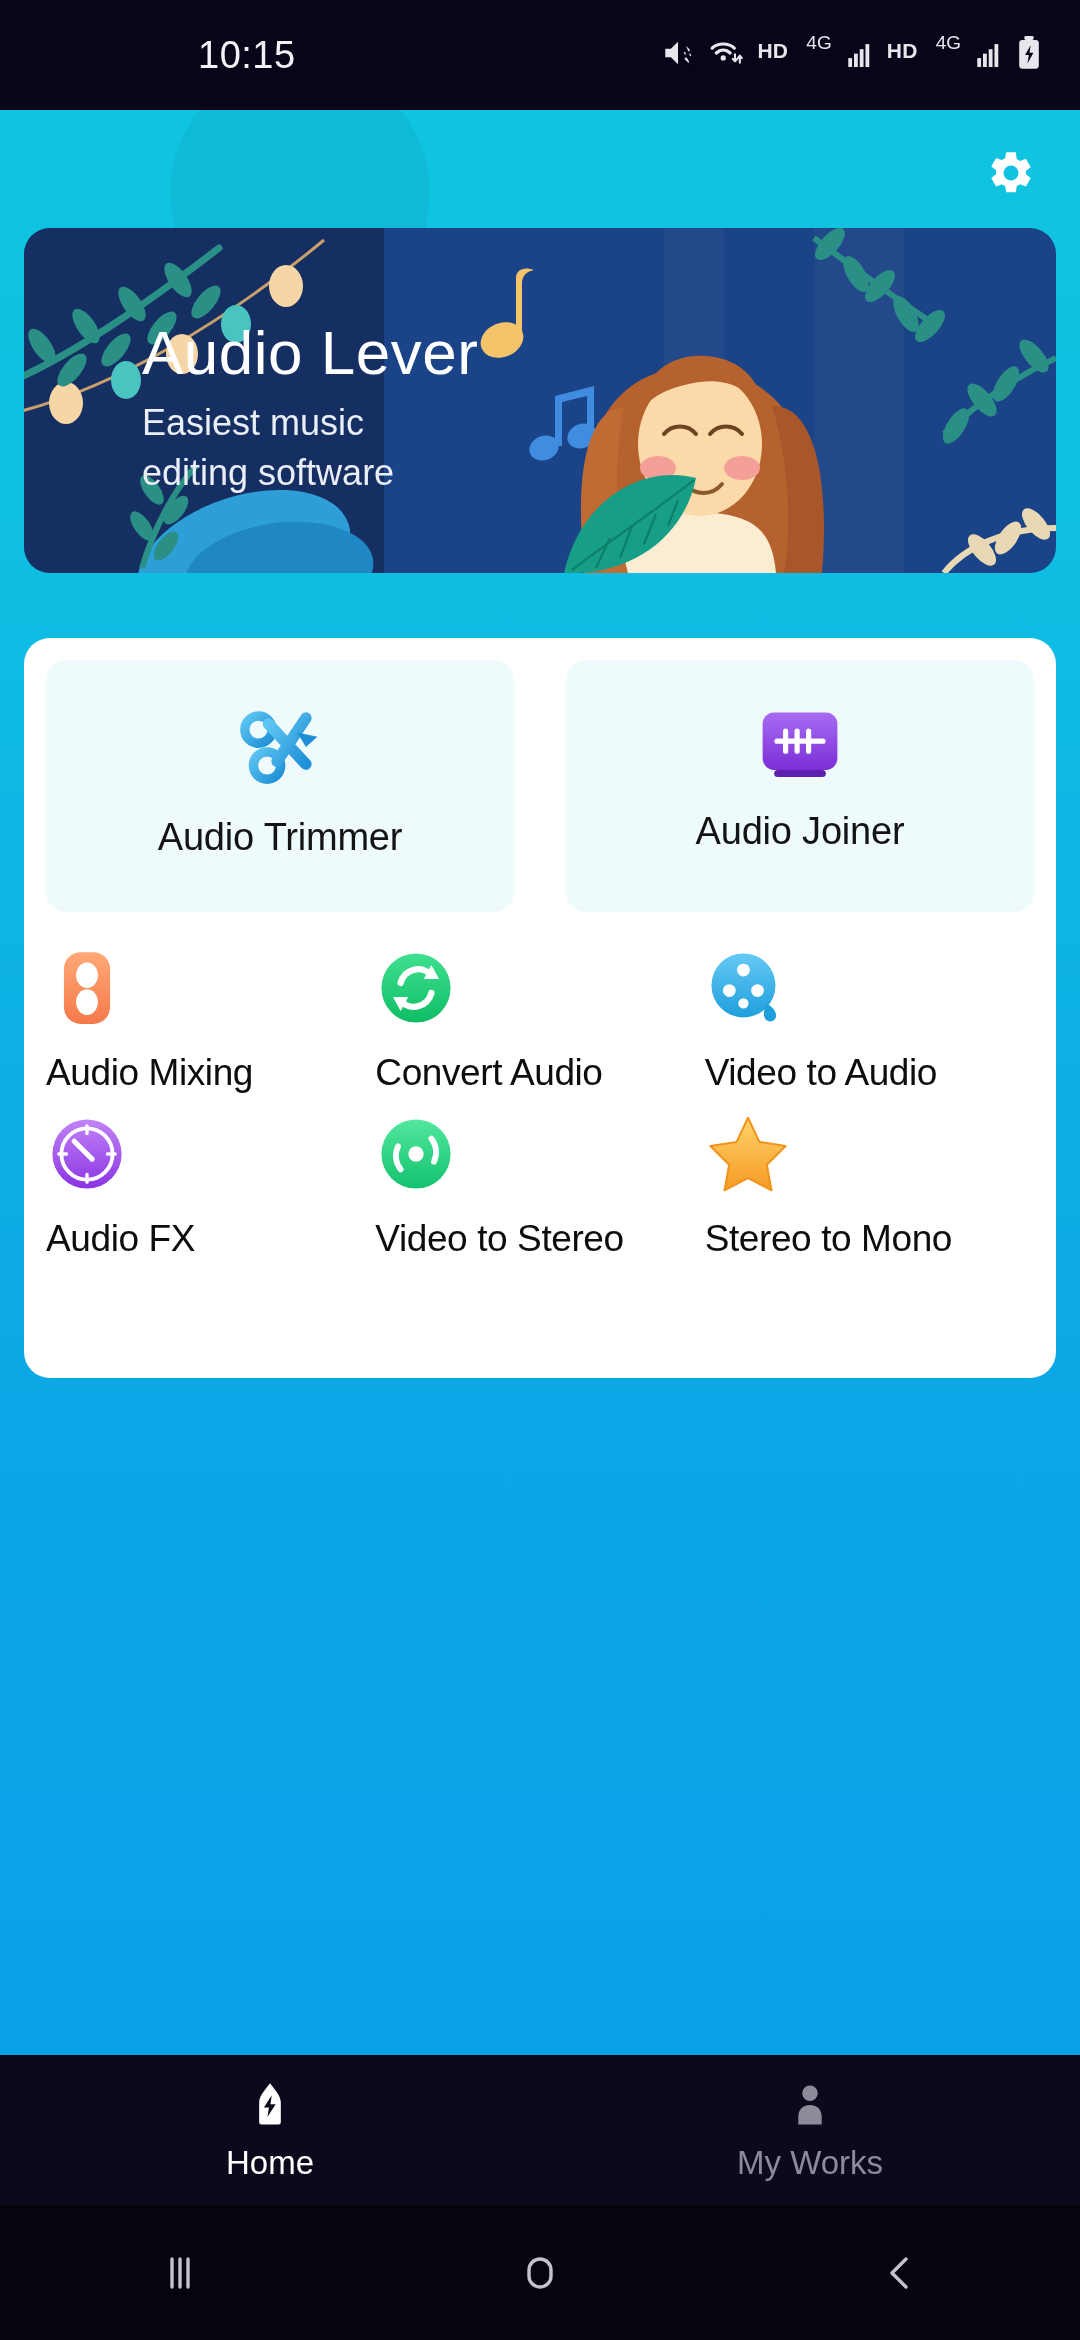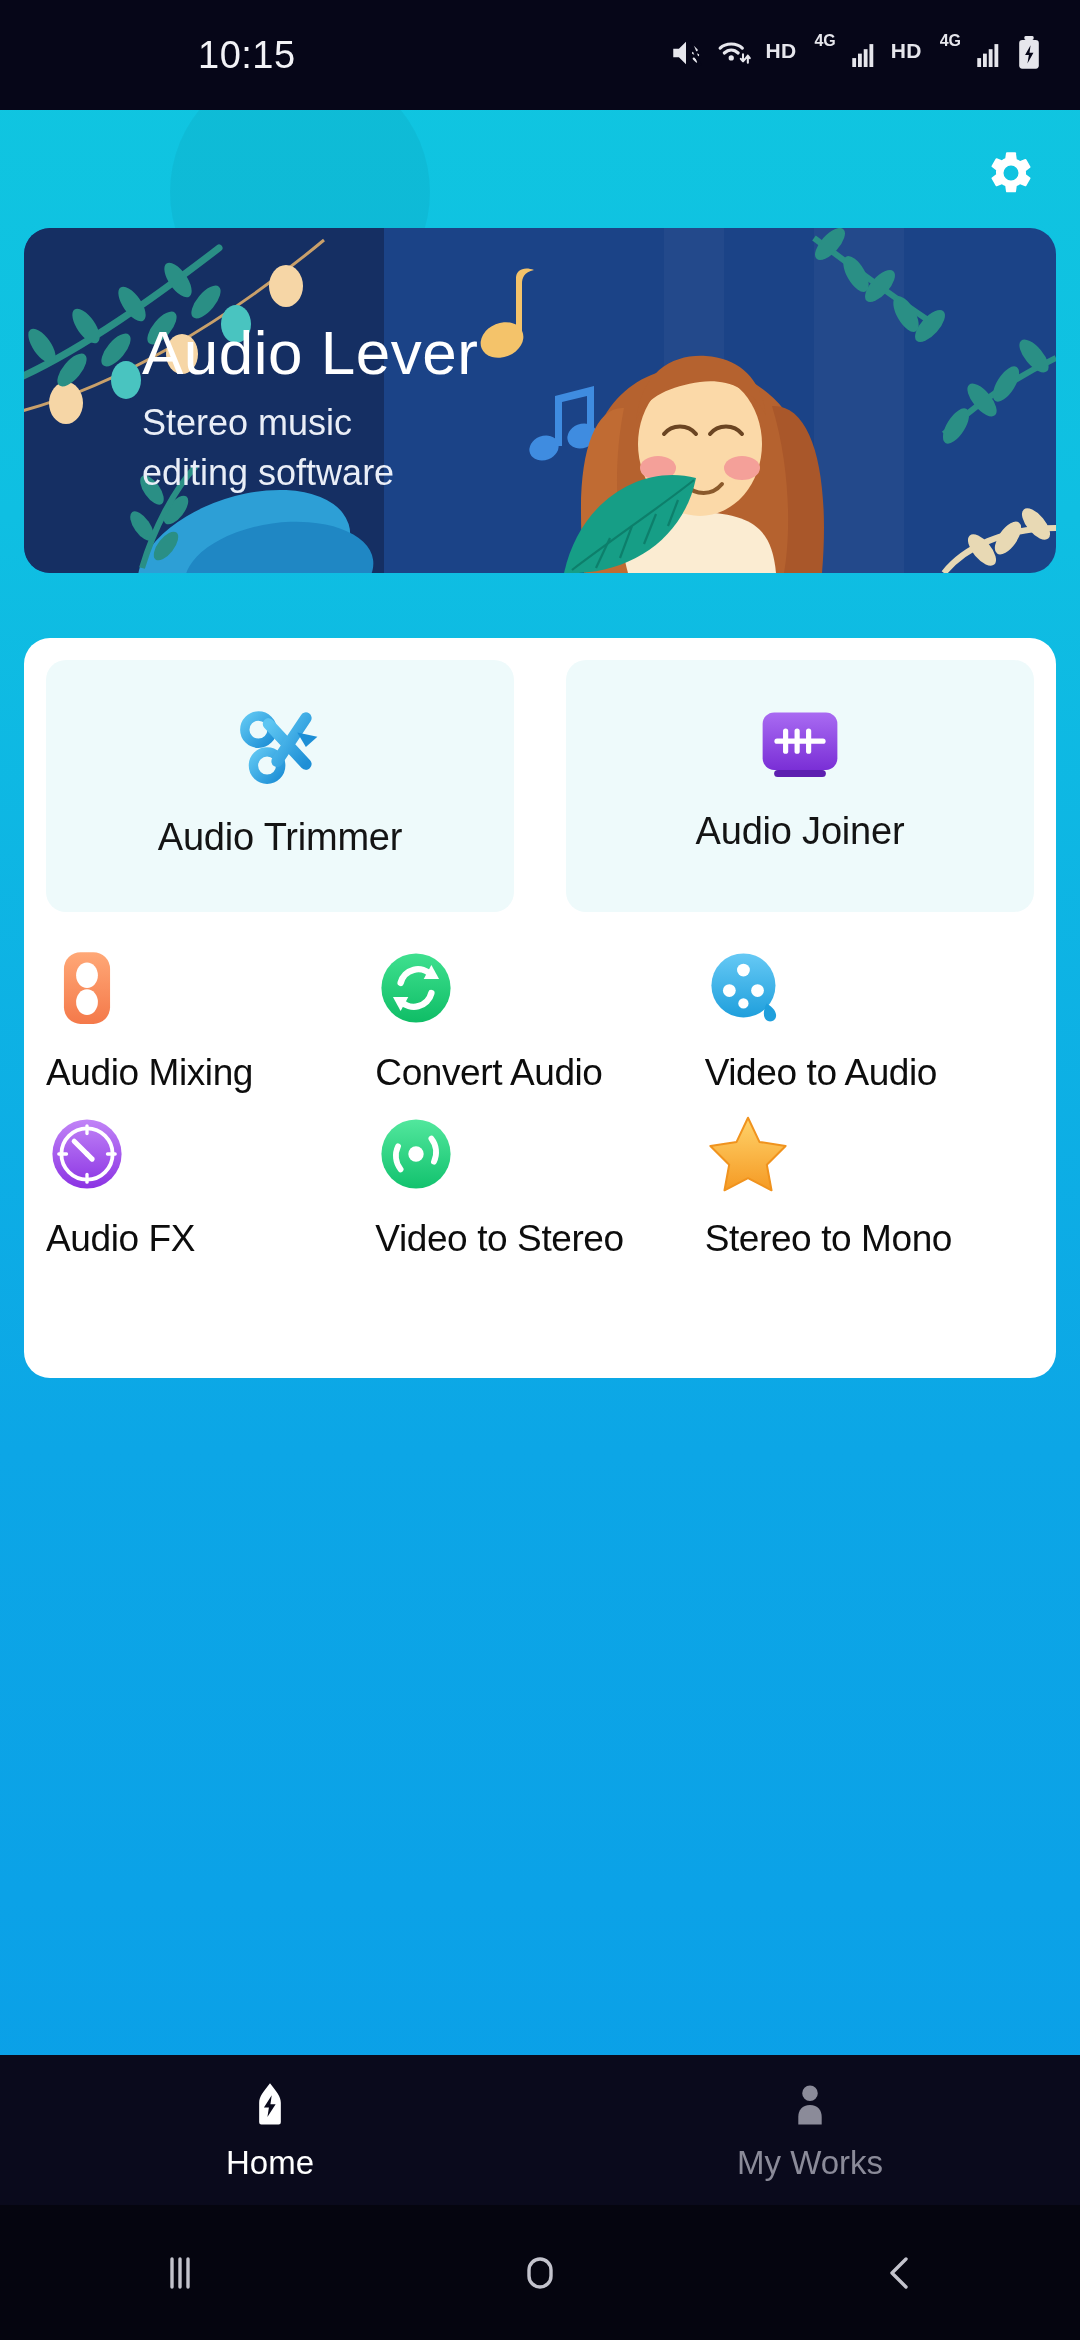--- a/index.html
+++ b/index.html
@@ -48,22 +48,22 @@
   }
   .status-icons .sicon { display: block; }
   .hdtxt {
     color: #e6e6ec;
     font-size: 21px;
     font-weight: 600;
     letter-spacing: 0.3px;
   }
   .gtxt {
     color: #e6e6ec;
-    font-size: 16px;
-    font-weight: 700;
+    font-size: 19px;
+    font-weight: 400;
     position: relative;
     top: -7px;
     margin-right: -2px;
   }
   .sim-group { display: flex; gap: 18px; }
 
   
   .header-blob {
     position: absolute;
     top: 62px;
@@ -430,21 +430,21 @@
           <path d="M572 340 L586 310"></path>
           <path d="M596 330 L608 298"></path>
           <path d="M620 316 L632 286"></path>
           <path d="M644 298 L654 272"></path>
         </g>
       </g>
     </svg>
 
     <div class="banner-text">
       <div class="banner-title">Audio Lever</div>
-      <div class="banner-sub">Stereo music</div>
+      <div class="banner-sub">Easiest music</div>
       <div class="banner-sub" style="margin-top:2px;">editing software</div>
     </div>
   </div>
 
   <div class="panel">
 
     <div class="row-top">
 
       <div class="big-card trimmer">
         <div class="icon-wrap">

